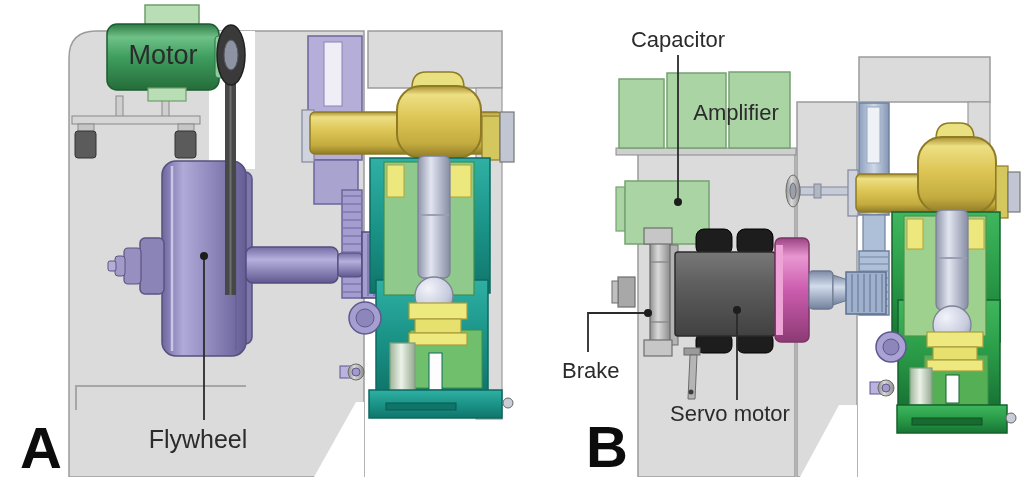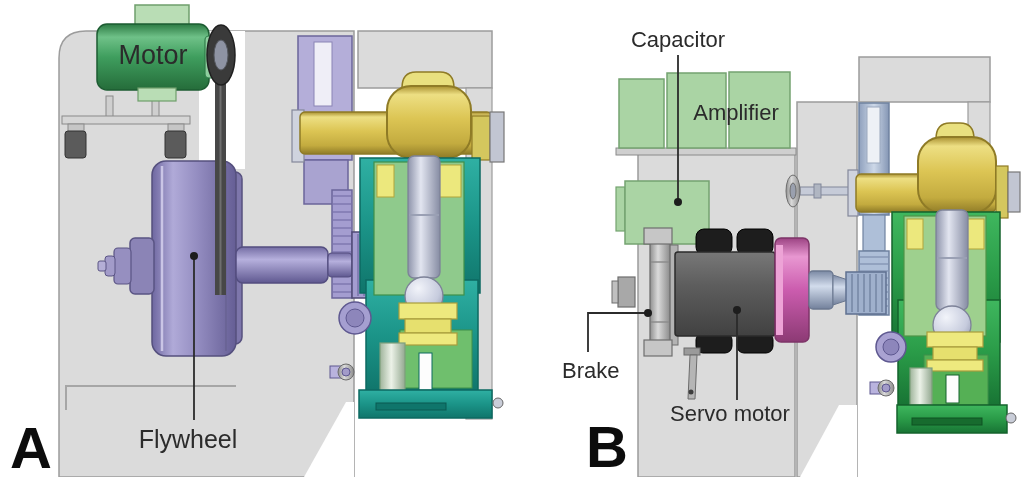--- a/index.html
+++ b/index.html
@@ -1,19 +1,19 @@
 <!DOCTYPE html>
 <html><head>
 <meta charset="utf-8">
 <style>
   html,body{margin:0;padding:0;background:#ffffff;}
   #stage{position:relative;width:1024px;height:477px;background:#ffffff;overflow:hidden;
          font-family:"Liberation Sans","DejaVu Sans",sans-serif;}
   .panel{position:absolute;top:0;width:512px;height:477px;}
-  #panel-a{left:2px;} #panel-b{left:512px;text-align:right;}
+  #panel-a{left:12px;} #panel-b{left:512px;text-align:right;}
   svg{display:block;}
   text.lbl{fill:#2b2b2b;font-family:"Liberation Sans","DejaVu Sans",sans-serif;}
   text.letter{fill:#0c0c0c;font-weight:bold;font-family:"Liberation Sans","DejaVu Sans",sans-serif;}
   .leader{stroke:#2b2b2b;stroke-width:1.8;fill:none;}
   .dot{fill:#1d1d1d;}
 </style>
 </head>
 <body>
 
 <div id="stage">

